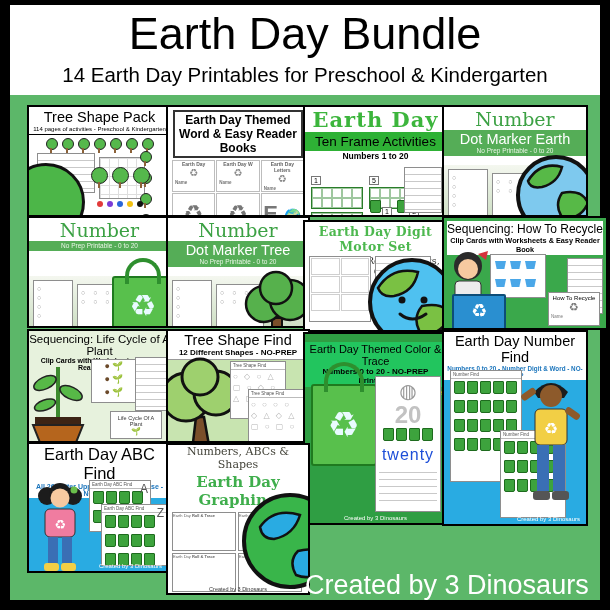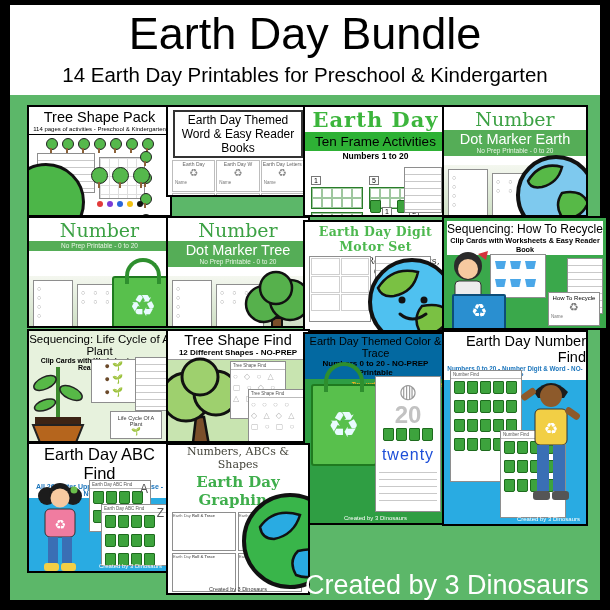--- a/index.html
+++ b/index.html
@@ -29,21 +29,21 @@
   .bin{width:9px;height:11px;background:#3da33d;border:1px solid #1e6b1e;border-radius:1px 1px 2px 2px;display:inline-block;margin:1px;}
   .basket{width:11px;height:8px;background:#4aa7e8;display:inline-block;margin:2px;clip-path:polygon(0 0,100% 0,85% 100%,15% 100%);}
   .shaperow{color:#b5b5b5;font-size:8px;letter-spacing:2px;line-height:11px;white-space:nowrap;}
   
   #c1{left:27px;top:107px;width:145px;height:112px;}
   #c1 .t1{font-size:14.5px;margin-top:2px;}
   #c1 .s1{font-size:6px;margin-top:1px;border-bottom:1px solid #000;padding-bottom:2px;}
   #c1 .corner{position:absolute;left:-22px;bottom:-26px;width:72px;height:72px;background:#4cb648;border:3px solid #111;border-radius:50%;}
   #c1 .dots span{display:inline-block;width:6px;height:6px;border-radius:50%;margin:0 2px;}
   
-  #c2{left:166px;top:107px;width:144px;height:92px;}
+  #c2{left:166px;top:107px;width:144px;height:112px;font-weight:bold;}
   #c2 .tbox{border:2px solid #333;margin:3px 5px 2px;font-size:12px;line-height:14px;padding:1px 0;}
   #c2 .panels{display:grid;grid-template-columns:repeat(3,1fr);gap:1px;margin:0 4px;}
   #c2 .panel{border:1px solid #bdbdbd;height:30px;position:relative;font-size:5px;color:#666;text-align:center;}
   #c2 .panel .rg{font-size:10px;color:#888;line-height:12px;}
   #c2 .nameln{font-size:4.5px;color:#777;text-align:left;padding-left:2px;border-top:1px dotted #0000;}
   #c2 .bigrow{display:grid;grid-template-columns:repeat(3,1fr);gap:1px;margin:1px 4px 0;}
   #c2 .bigpanel{border:1px solid #bdbdbd;height:42px;text-align:center;font-size:22px;color:#777;line-height:40px;}
   
   #c3{left:303px;top:107px;width:145px;height:112px;}
   #c3 .t1{font-size:21px;font-weight:bold;color:#3cb53c;letter-spacing:1px;}
@@ -80,31 +80,31 @@
   #c9{left:27px;top:331px;width:145px;height:114px;background:#e7f2dd;}
   #c9 .t1{font-size:11.5px;margin-top:2px;}
   #c9 .s1{font-size:7px;font-weight:bold;}
   
   #c10{left:166px;top:331px;width:144px;height:114px;background:#c8e4b0;}
   #c10 .tband{background:#fff;padding:1px 0 2px;border-bottom:1px solid #999;}
   #c10 .t1{font-size:14.5px;}
   #c10 .s1{font-size:8px;font-weight:bold;}
   
   #c11{left:303px;top:334px;width:145px;height:193px;background:#2f9e43;}
-  #c11 .tband{background:#0369a1;padding:1px 0 2px;}
+  #c11 .tband{background:#22c55e;padding:1px 0 2px;margin-top:8px;}
   #c11 .t1{font-size:11px;}
   #c11 .s1{font-size:8px;font-weight:bold;}
   #c11 .note{color:#f9b41b;font-size:6.5px;font-weight:bold;text-align:right;padding:2px 4px 0;}
   #c11 .trace20{font-size:24px;font-weight:bold;color:#c2c2c2;line-height:24px;}
   #c11 .traceword{font-size:16px;color:#1d4ed8;letter-spacing:1px;}
   .smallcredit{position:absolute;bottom:2px;width:100%;text-align:center;font-size:6px;color:#fff;}
   
   #c12{left:442px;top:332px;width:146px;height:196px;background:#29abe2;}
   #c12 .tband{background:#fff;padding:1px 0;}
-  #c12 .t1{font-size:14.5px;text-align:right;}
+  #c12 .t1{font-size:14.5px;}
   #c12 .s1{font-size:6.3px;font-weight:bold;color:#1b75bc;}
   
   #c13{left:27px;top:444px;width:145px;height:131px;background:#29abe2;}
   #c13 .tband{background:#fff;padding:1px 0;}
   #c13 .t1{font-size:16.5px;}
   #c13 .s1{font-size:7px;font-weight:bold;color:#1b75bc;}
   .bigletter{position:absolute;top:1px;right:2px;font-size:12px;color:#555;}
   
   #c14{left:166px;top:445px;width:144px;height:152px;background:#fff;}
   #c14 .t1{font-size:15px;font-weight:bold;color:#3fae4c;margin-top:2px;}

